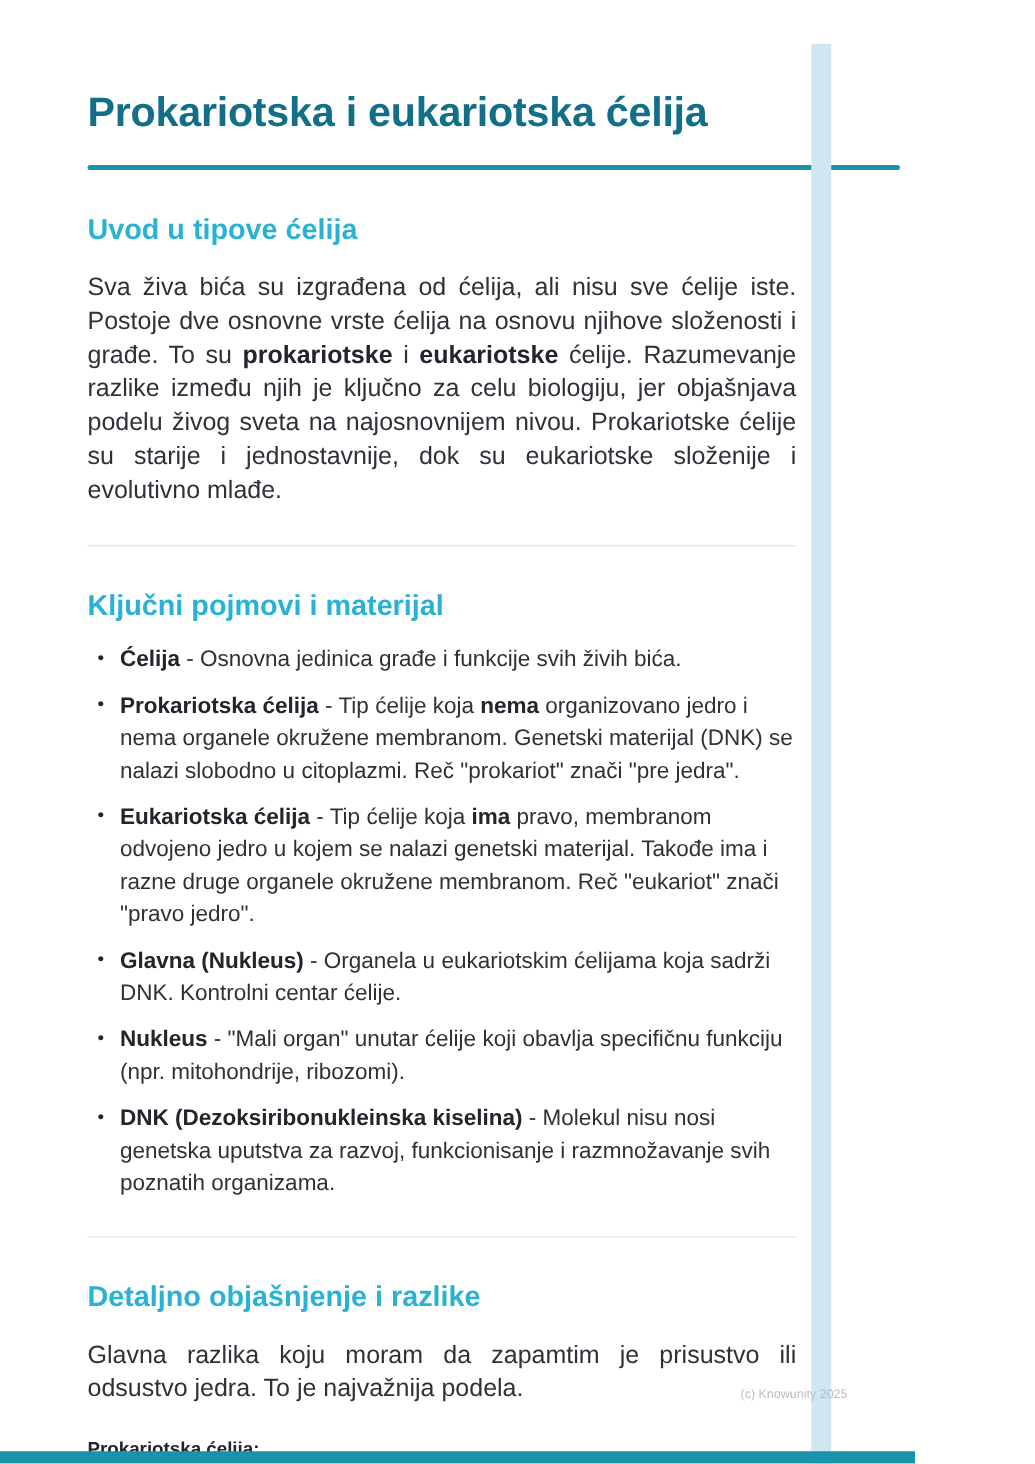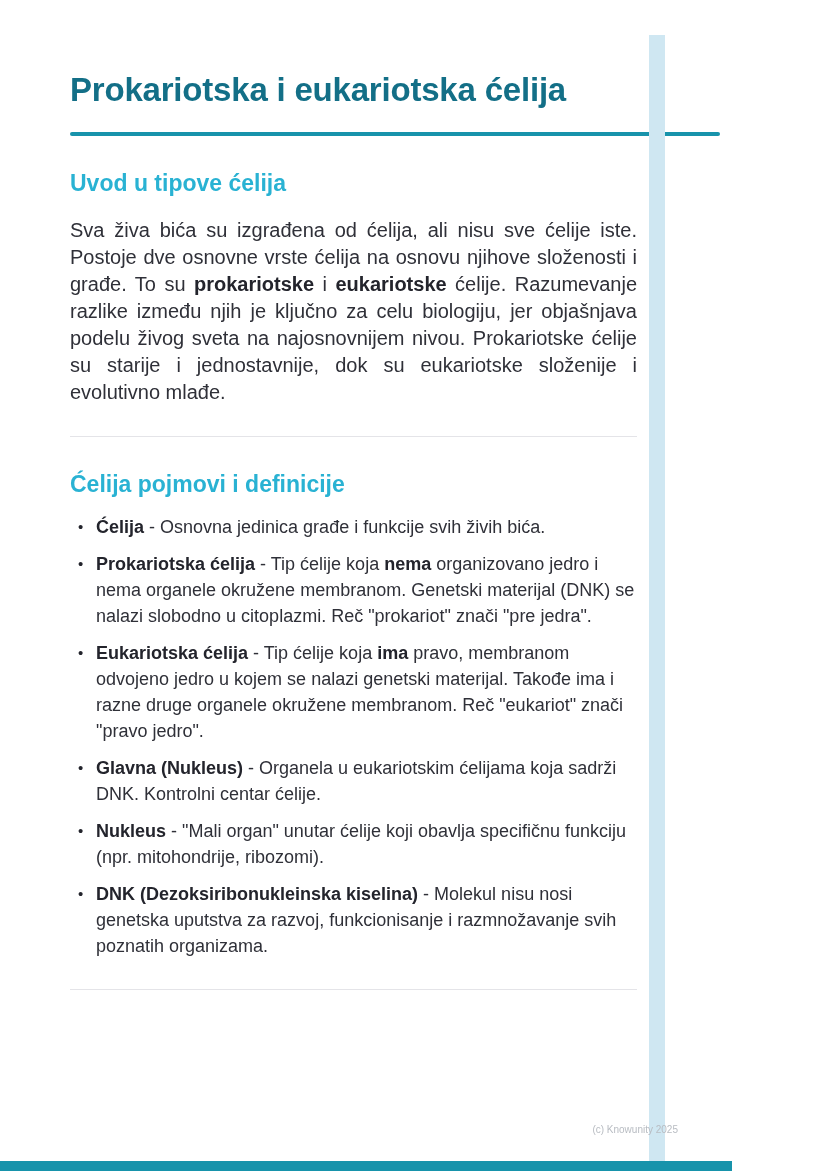--- a/index.html
+++ b/index.html
@@ -85,21 +85,21 @@
   }
   .subheading{
     margin:22px 0 0 0;
     font-size:15px;
     line-height:26px;
     font-weight:bold;
     color:#23242c;
   }
   .footer-credit{
     position:absolute;
-    right:54px;bottom:36px;
+    right:54px;bottom:50px;
     font-size:10px;
     color:#b8bcc2;
     z-index:2;
   }
 </style>
 </head>
 <body>
 
 <div class="page">
 
@@ -112,31 +112,36 @@
     <div class="title-rule"></div>
 
     <section>
       <h2>Uvod u tipove ćelija</h2>
       <p class="just"><span>Sva živa bića su izgrađena od ćelija, ali nisu sve ćelije iste. Postoje dve osnovne vrste ćelija na osnovu njihove složenosti i građe. To su </span><span class="b">prokariotske</span><span> i </span><span class="b">eukariotske</span><span> ćelije. Razumevanje razlike između njih je ključno za celu biologiju, jer objašnjava podelu živog sveta na najosnovnijem nivou. Prokariotske ćelije su starije i jednostavnije, dok su eukariotske složenije i evolutivno mlađe.</span></p>
     </section>
 
     <hr class="divider">
 
     <section>
-      <h2>Ćelija pojmovi i definicije</h2>
+      <h2>Ključni pojmovi i materijal</h2>
       <ul class="terms">
         <li><span class="b">Ćelija</span><span> - Osnovna jedinica građe i funkcije svih živih bića.</span></li>
         <li><span class="b">Prokariotska ćelija</span><span> - Tip ćelije koja </span><span class="b">nema</span><span> organizovano jedro i nema organele okružene membranom. Genetski materijal (DNK) se nalazi slobodno u citoplazmi. Reč "prokariot" znači "pre jedra".</span></li>
         <li><span class="b">Eukariotska ćelija</span><span> - Tip ćelije koja </span><span class="b">ima</span><span> pravo, membranom odvojeno jedro u kojem se nalazi genetski materijal. Takođe ima i razne druge organele okružene membranom. Reč "eukariot" znači "pravo jedro".</span></li>
         <li><span class="b">Glavna (Nukleus)</span><span> - Organela u eukariotskim ćelijama koja sadrži DNK. Kontrolni centar ćelije.</span></li>
         <li><span class="b">Nukleus</span><span> - "Mali organ" unutar ćelije koji obavlja specifičnu funkciju (npr. mitohondrije, ribozomi).</span></li>
         <li><span class="b">DNK (Dezoksiribonukleinska kiselina)</span><span> - Molekul nisu nosi genetska uputstva za razvoj, funkcionisanje i razmnožavanje svih poznatih organizama.</span></li>
       </ul>
     </section>
 
     <hr class="divider">
 
+    <section>
+      <h2>Detaljno objašnjenje i razlike</h2>
+      <p class="just">Glavna razlika koju moram da zapamtim je prisustvo ili odsustvo jedra. To je najvažnija podela.</p>
+      <div class="subheading">Prokariotska ćelija:</div>
+    </section>
 
   </div>
 
   <div class="footer-credit">(c) Knowunity 2025</div>
 
 </div>
 
 </body></html>

